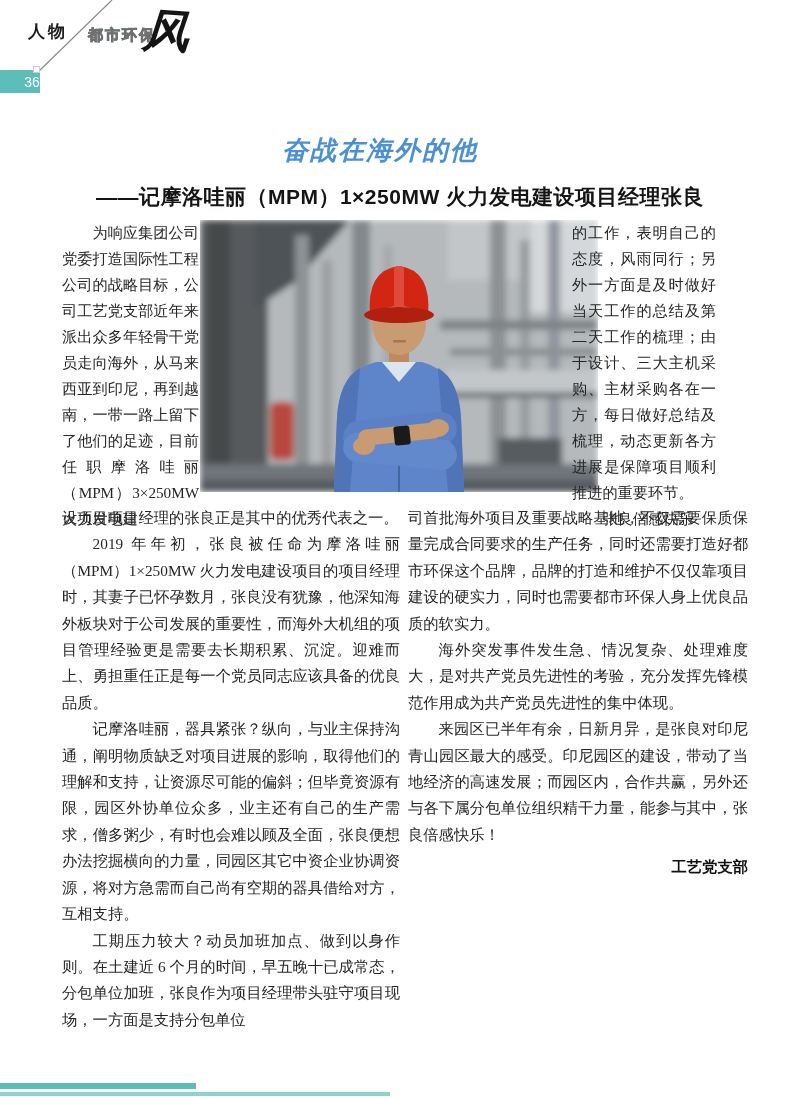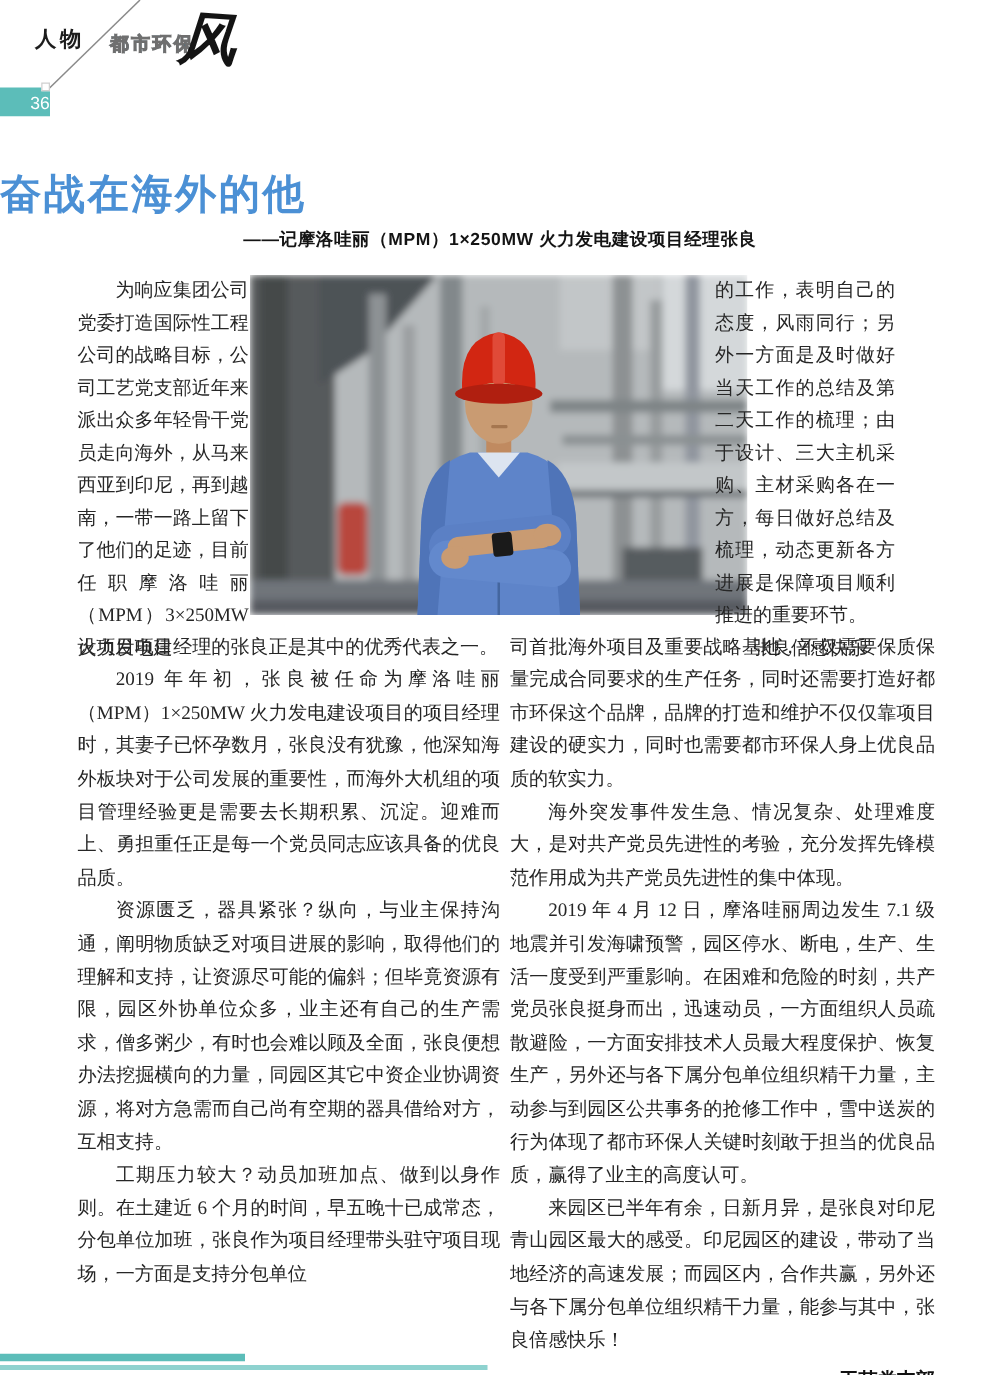--- a/index.html
+++ b/index.html
@@ -30,27 +30,28 @@
   }
   .page-num {
     color:#ffffff; font-size:14px; font-family:"Liberation Sans","DejaVu Sans",sans-serif;margin-left:24px;
   }
   .page-num-notch {
     position:absolute; left:33px; top:66px; width:7px; height:7px; background:#ffffff;
     border:1px solid #cfcfcf;
   }
   
   .title {
-    position:absolute; left:0; top:133px; width:760px; text-align:left;
-    font-size:33px; font-weight:bold; color:#4b90d5; letter-spacing:2px;
+    position:absolute; left:0; top:133px; width:760px; text-align:center;
+    font-size:26px; font-weight:bold; color:#4b90d5; letter-spacing:2px;
     font-family:"Liberation Sans","DejaVu Sans",sans-serif;
+    font-style:italic;
   }
   .subtitle {
     position:absolute; left:0; top:183px; width:800px; text-align:center;
-    font-size:14px; font-weight:bold; color:#141414; letter-spacing:0.5px;
+    font-size:21px; font-weight:bold; color:#141414; letter-spacing:0.5px;
     font-family:"Liberation Sans","DejaVu Sans",sans-serif;
   }
   
   .photo { position:absolute; left:200px; top:220px; width:398px; height:272px; overflow:hidden; }
   
   .txt { position:absolute; text-align:justify; color:#262626; }
   .txt p { text-indent:2em; }
   .txt p.cont { text-indent:0; }
   .col-a { left:62px;  top:220px; width:137px; font-size:15.2px; line-height:26px; }
   .col-b { left:62px;  top:505px; width:338px; font-size:15.3px; line-height:26.4px; }
@@ -142,33 +143,32 @@
     </svg>
   </div>
 
   <div class="txt col-a">
     <p>为响应集团公司党委打造国际性工程公司的战略目标，公司工艺党支部近年来派出众多年轻骨干党员走向海外，从马来西亚到印尼，再到越南，一带一路上留下了他们的足迹，目前任职摩洛哇丽（MPM）3×250MW 火力发电建</p>
   </div>
 
   <div class="txt col-b">
     <p class="cont">设项目项目经理的张良正是其中的优秀代表之一。</p>
     <p>2019 年年初，张良被任命为摩洛哇丽（MPM）1×250MW 火力发电建设项目的项目经理时，其妻子已怀孕数月，张良没有犹豫，他深知海外板块对于公司发展的重要性，而海外大机组的项目管理经验更是需要去长期积累、沉淀。迎难而上、勇担重任正是每一个党员同志应该具备的优良品质。</p>
-    <p>资源匮乏，器具紧张？纵向，与业主保持沟通，阐明物质缺乏对项目进展的影响，取得他们的理解和支持，让资源尽可能的偏斜；但毕竟资源有限，园区外协单位众多，业主还有自己的生产需求，僧多粥少，有时也会难以顾及全面，张良便想办法挖掘横向的力量，同园区其它中资企业协调资源，将对方急需而自己尚有空期的器具借给对方，互相支持。</p>
+    <p>记摩洛哇丽，器具紧张？纵向，与业主保持沟通，阐明物质缺乏对项目进展的影响，取得他们的理解和支持，让资源尽可能的偏斜；但毕竟资源有限，园区外协单位众多，业主还有自己的生产需求，僧多粥少，有时也会难以顾及全面，张良便想办法挖掘横向的力量，同园区其它中资企业协调资源，将对方急需而自己尚有空期的器具借给对方，互相支持。</p>
     <p>工期压力较大？动员加班加点、做到以身作则。在土建近 6 个月的时间，早五晚十已成常态，分包单位加班，张良作为项目经理带头驻守项目现场，一方面是支持分包单位</p>
   </div>
 
   <div class="txt col-c">
     <p class="cont">的工作，表明自己的态度，风雨同行；另外一方面是及时做好当天工作的总结及第二天工作的梳理；由于设计、三大主机采购、主材采购各在一方，每日做好总结及梳理，动态更新各方进展是保障项目顺利推进的重要环节。</p>
     <p>张良倍感快乐</p>
   </div>
 
   <div class="txt col-d">
     <p class="cont">司首批海外项目及重要战略基地，不仅需要保质保量完成合同要求的生产任务，同时还需要打造好都市环保这个品牌，品牌的打造和维护不仅仅靠项目建设的硬实力，同时也需要都市环保人身上优良品质的软实力。</p>
     <p>海外突发事件发生急、情况复杂、处理难度大，是对共产党员先进性的考验，充分发挥先锋模范作用成为共产党员先进性的集中体现。</p>
-    <p>2019 年 4 月 12 日，摩洛哇丽周边发生 7.1 级地震并引发海啸预警，园区停水、断电，生产、生活一度受到严重影响。在困难和危险的时刻，共产党员张良挺身而出，迅速动员，一方面组织人员疏散避险，一方面安排技术人员最大程度保护、恢复生产，另外还与各下属分包单位组织精干力量，主动参与到园区公共事务的抢修工作中，雪中送炭的行为体现了都市环保人关键时刻敢于担当的优良品质，赢得了业主的高度认可。</p>
     <p>来园区已半年有余，日新月异，是张良对印尼青山园区最大的感受。印尼园区的建设，带动了当地经济的高速发展；而园区内，合作共赢，另外还与各下属分包单位组织精干力量，能参与其中，张良倍感快乐！</p>
     <p class="signature">工艺党支部</p>
   </div>
 
   <div class="foot-bar-1"></div>
   <div class="foot-bar-2"></div>
 
 </div>
 
 </body></html>

